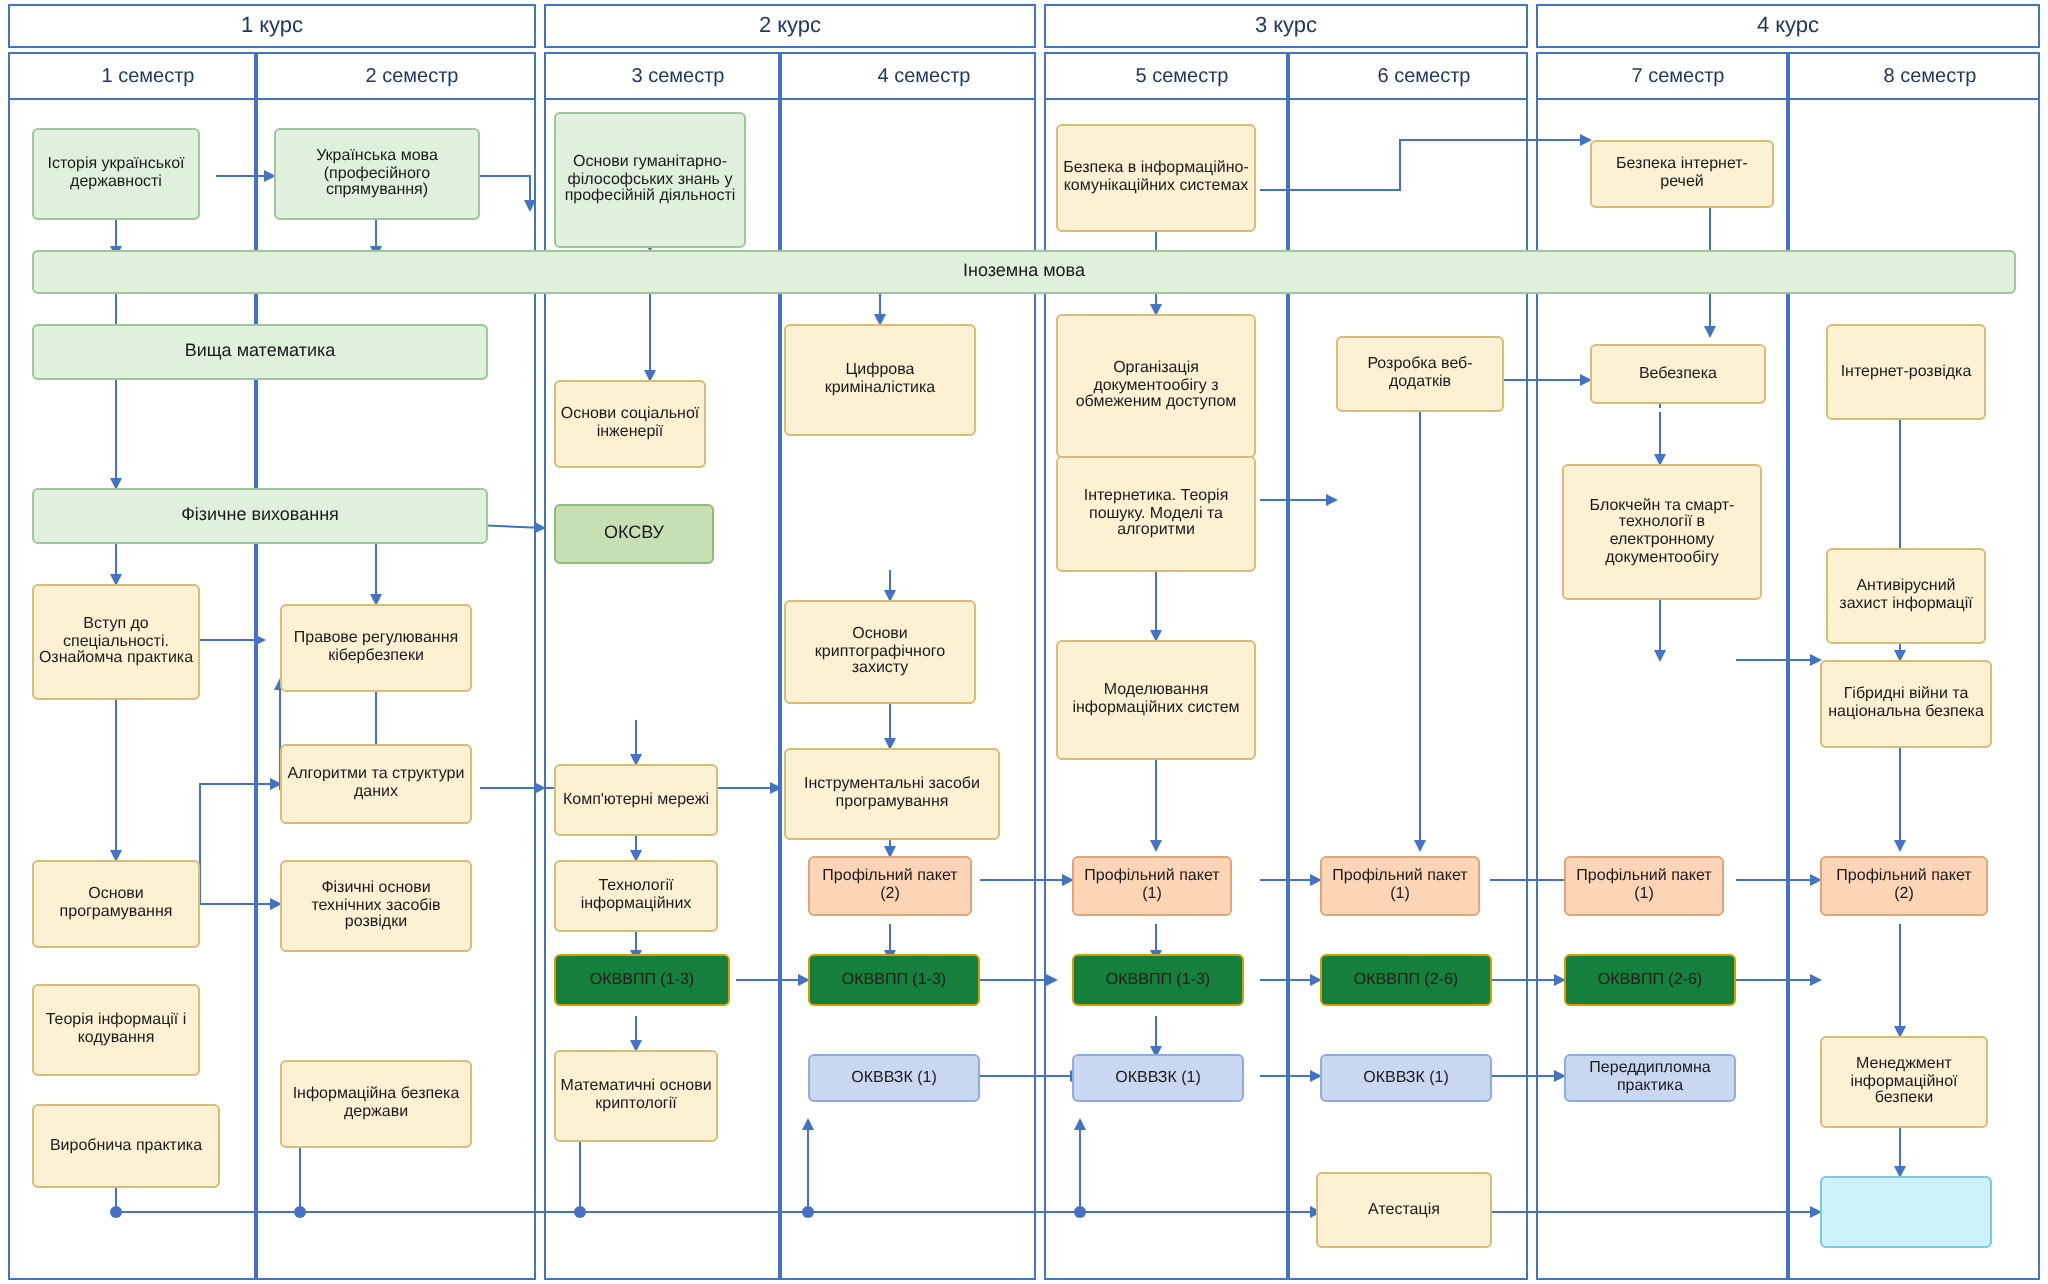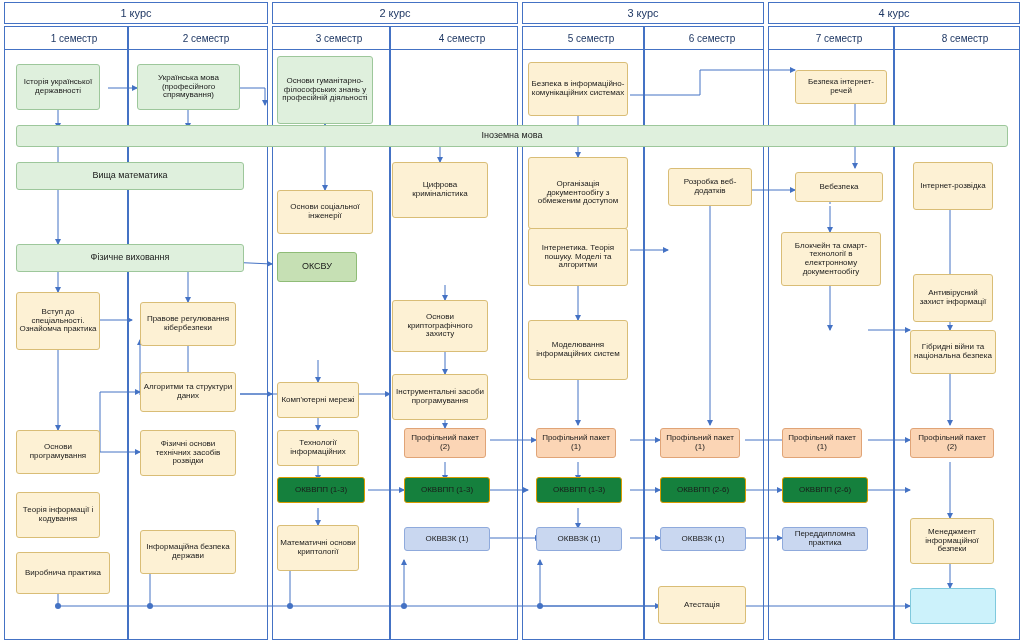--- a/index.html
+++ b/index.html
@@ -178,35 +178,35 @@
   <div class="node n-green" style="left:277px;top:56px;width:96px;height:68px;">Основи гуманітарно-філософських знань у професійній діяльності</div>
 
   <div class="node n-yellow" style="left:528px;top:62px;width:100px;height:54px;">Безпека в інформаційно-комунікаційних системах</div>
 
   <div class="node n-yellow" style="left:795px;top:70px;width:92px;height:34px;">Безпека інтернет-речей</div>
 
   <div class="node n-green n-wide" style="left:16px;top:125px;width:992px;height:22px;">Іноземна мова</div>
 
   <div class="node n-green n-wide" style="left:16px;top:162px;width:228px;height:28px;">Вища математика</div>
 
-  <div class="node n-yellow" style="left:277px;top:190px;width:96px;height:44px;">Основи соціальної інженерії</div>
+  <div class="node n-yellow" style="left:277px;top:190px;width:76px;height:44px;">Основи соціальної інженерії</div>
 
   <div class="node n-yellow" style="left:392px;top:162px;width:96px;height:56px;">Цифрова криміналістика</div>
 
   <div class="node n-yellow" style="left:528px;top:157px;width:100px;height:72px;">Організація документообігу з обмеженим доступом</div>
 
   <div class="node n-yellow" style="left:668px;top:168px;width:84px;height:38px;">Розробка веб-додатків</div>
 
   <div class="node n-yellow" style="left:795px;top:172px;width:88px;height:30px;">Вебезпека</div>
 
   <div class="node n-yellow" style="left:913px;top:162px;width:80px;height:48px;">Інтернет-розвідка</div>
 
   <div class="node n-yellow" style="left:528px;top:228px;width:100px;height:58px;">Інтернетика. Теорія пошуку. Моделі та алгоритми</div>
 
-  <div class="node n-yellow" style="left:781px;top:232px;width:100px;height:54px;">Блокчейн та смарт-технології в електронному документообігу</div>
+  <div class="node n-yellow" style="left:781px;top:232px;width:100px;height:68px;">Блокчейн та смарт-технології в електронному документообігу</div>
 
   <div class="node n-green n-wide" style="left:16px;top:244px;width:228px;height:28px;">Фізичне виховання</div>
 
   <div class="node n-green-strong n-wide" style="left:277px;top:252px;width:80px;height:30px;">ОКСВУ</div>
 
   <div class="node n-yellow" style="left:913px;top:274px;width:80px;height:48px;">Антивірусний захист інформації</div>
 
   <div class="node n-yellow" style="left:16px;top:292px;width:84px;height:58px;">Вступ до спеціальності. Ознайомча практика</div>
 
   <div class="node n-yellow" style="left:140px;top:302px;width:96px;height:44px;">Правове регулювання кібербезпеки</div>
@@ -214,21 +214,21 @@
   <div class="node n-yellow" style="left:392px;top:300px;width:96px;height:52px;">Основи криптографічного захисту</div>
 
   <div class="node n-yellow" style="left:528px;top:320px;width:100px;height:60px;">Моделювання інформаційних систем</div>
 
   <div class="node n-yellow" style="left:910px;top:330px;width:86px;height:44px;">Гібридні війни та національна безпека</div>
 
   <div class="node n-yellow" style="left:140px;top:372px;width:96px;height:40px;">Алгоритми та структури даних</div>
 
   <div class="node n-yellow" style="left:277px;top:382px;width:82px;height:36px;">Комп'ютерні мережі</div>
 
-  <div class="node n-yellow" style="left:392px;top:374px;width:96px;height:46px;">Інструментальні засоби програмування</div>
+  <div class="node n-yellow" style="left:392px;top:374px;width:108px;height:46px;">Інструментальні засоби програмування</div>
 
   <div class="node n-yellow" style="left:16px;top:430px;width:84px;height:44px;">Основи програмування</div>
 
   <div class="node n-yellow" style="left:140px;top:430px;width:96px;height:46px;">Фізичні основи технічних засобів розвідки</div>
 
   <div class="node n-yellow" style="left:277px;top:430px;width:82px;height:36px;">Технології інформаційних</div>
 
   <div class="node n-orange" style="left:404px;top:428px;width:82px;height:30px;">Профільний пакет (2)</div>
 
   <div class="node n-orange" style="left:536px;top:428px;width:80px;height:30px;">Профільний пакет (1)</div>

